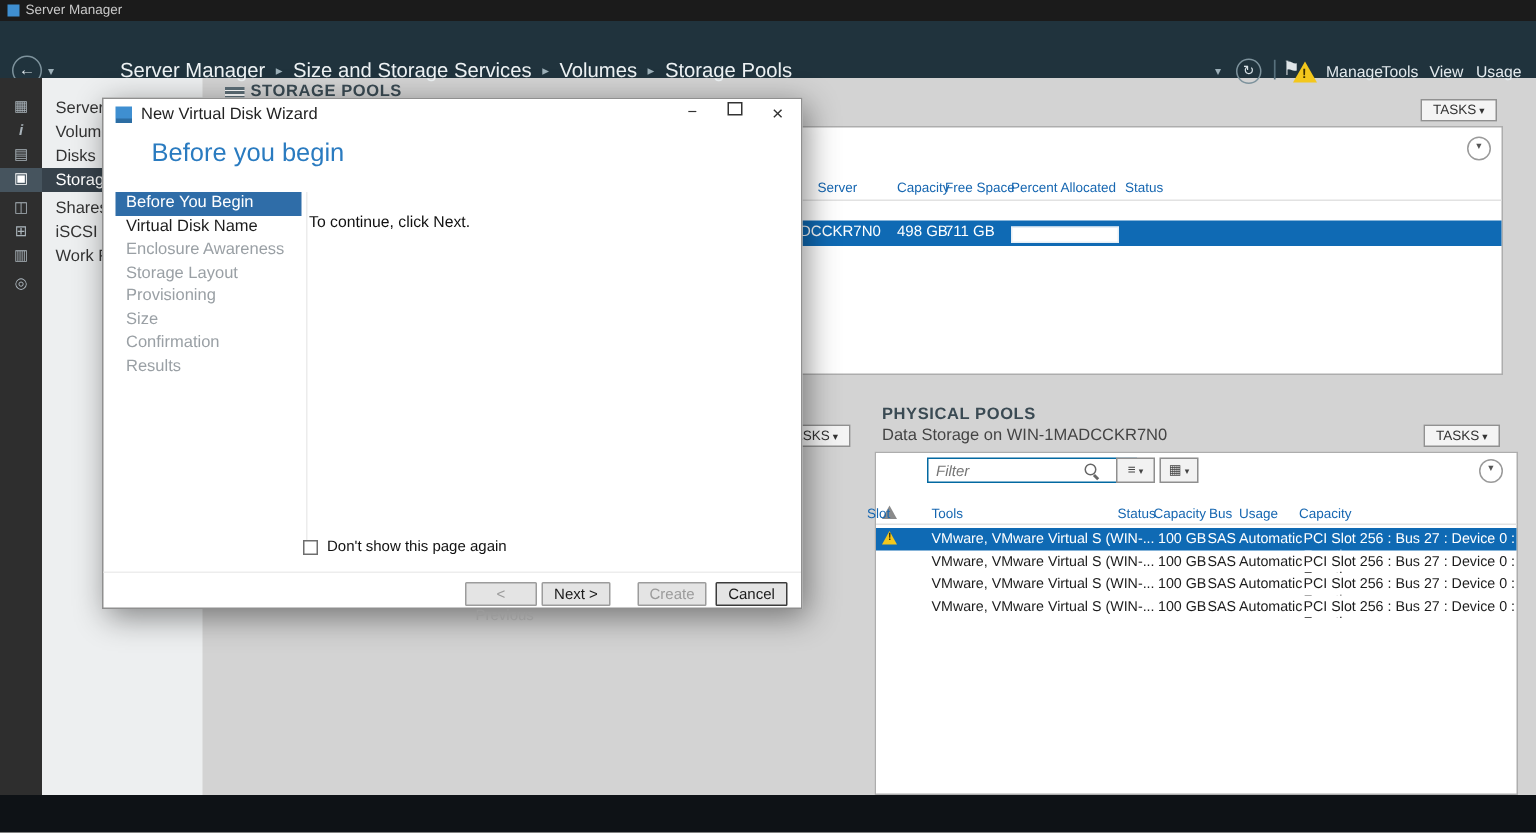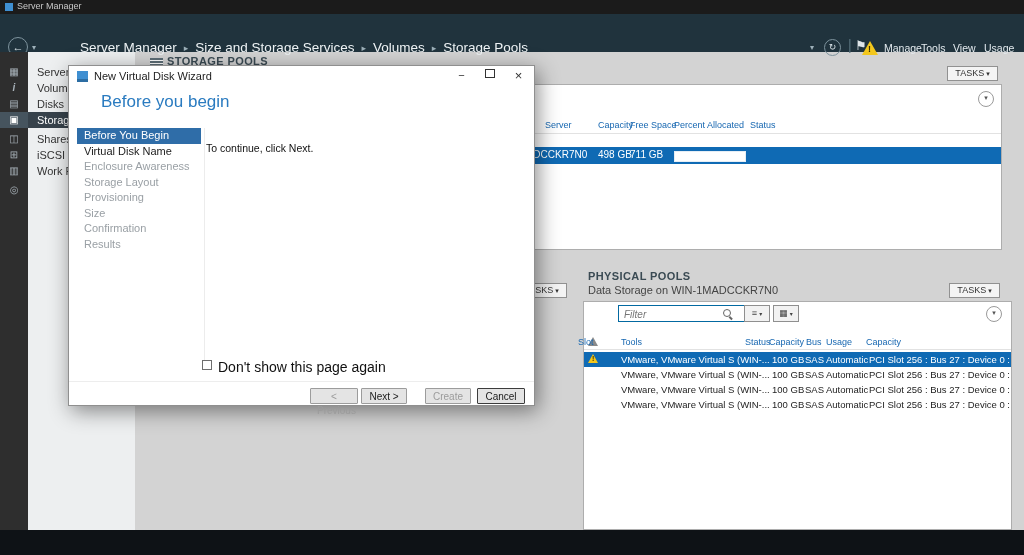--- a/index.html
+++ b/index.html
@@ -70,21 +70,21 @@
   .wizsteps{position:absolute;left:8px;top:62px;width:124px}
   .wstep{width:124px;height:15.5px;line-height:15.5px;font-size:11px;padding-left:7px;box-sizing:border-box;color:#1c1c1c}
   .wstep.sel{background:#2f6da8;color:#fff}
   .wstep.dis{color:#9aa0a5}
   .vline{position:absolute;left:135px;top:62px;width:1px;height:238px;background:#ececec}
   .wizbody{position:absolute;left:137px;top:63px;width:322px;font-size:10.5px;color:#101010;line-height:13px}
   .wizbody p{margin:0}
   .wizbody .p2{margin-top:7px}
   .wizbody .p3{margin-top:13px}
   .chk{position:absolute;left:133px;top:294px;width:10px;height:10px;border:1px solid #6e6e6e;background:#fff;box-sizing:border-box}
-  .chklabel{position:absolute;left:149px;top:293px;font-size:14px;color:#111}
+  .chklabel{position:absolute;left:149px;top:293px;font-size:10px;color:#111}
   .btnline{position:absolute;left:0;top:315px;width:465px;height:1px;background:#ededed}
   .wbtn{position:absolute;top:322px;height:16px;border:1px solid #9c9c9c;background:#e4e4e4;font-size:10px;text-align:center;line-height:14px;box-sizing:border-box;border-radius:1px;color:#1a1a1a}
   .wbtn.dis{color:#9b9b9b}
   .wbtn.focus{border:1.5px solid #3c3c3c}
 
   
   .taskbar{position:absolute;left:0;top:530px;width:1024px;height:25px;background:#0e1216;z-index:20}
 </style>
 </head>
 <body>

